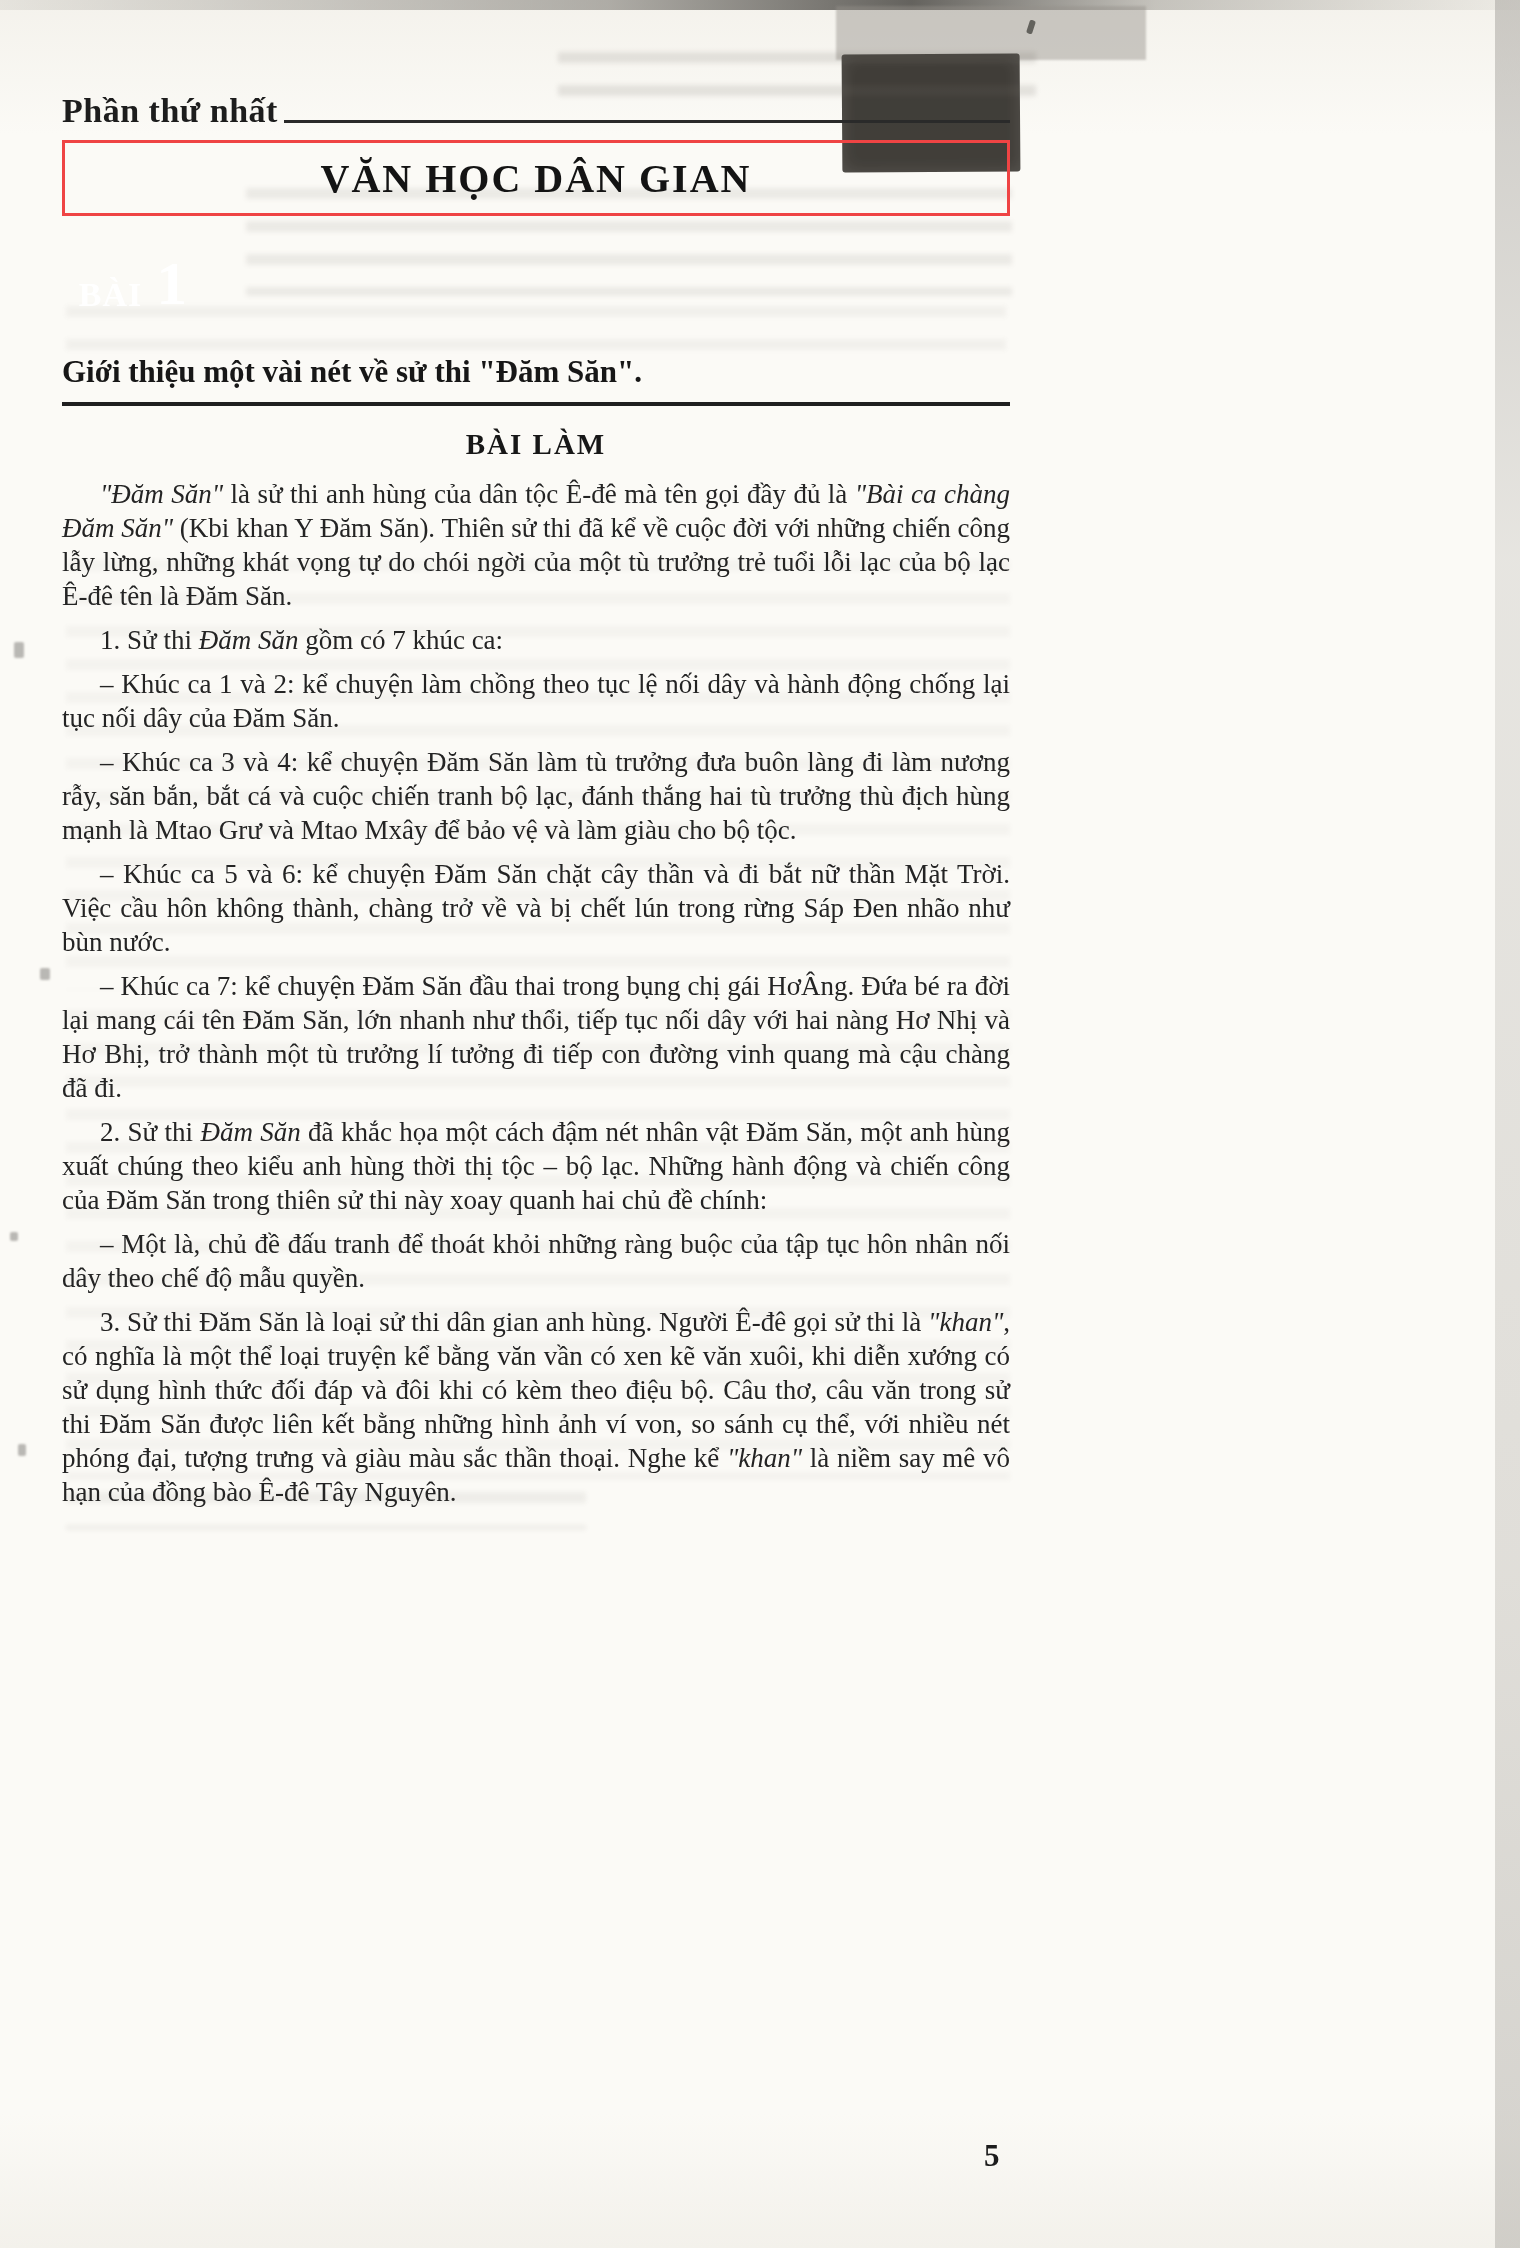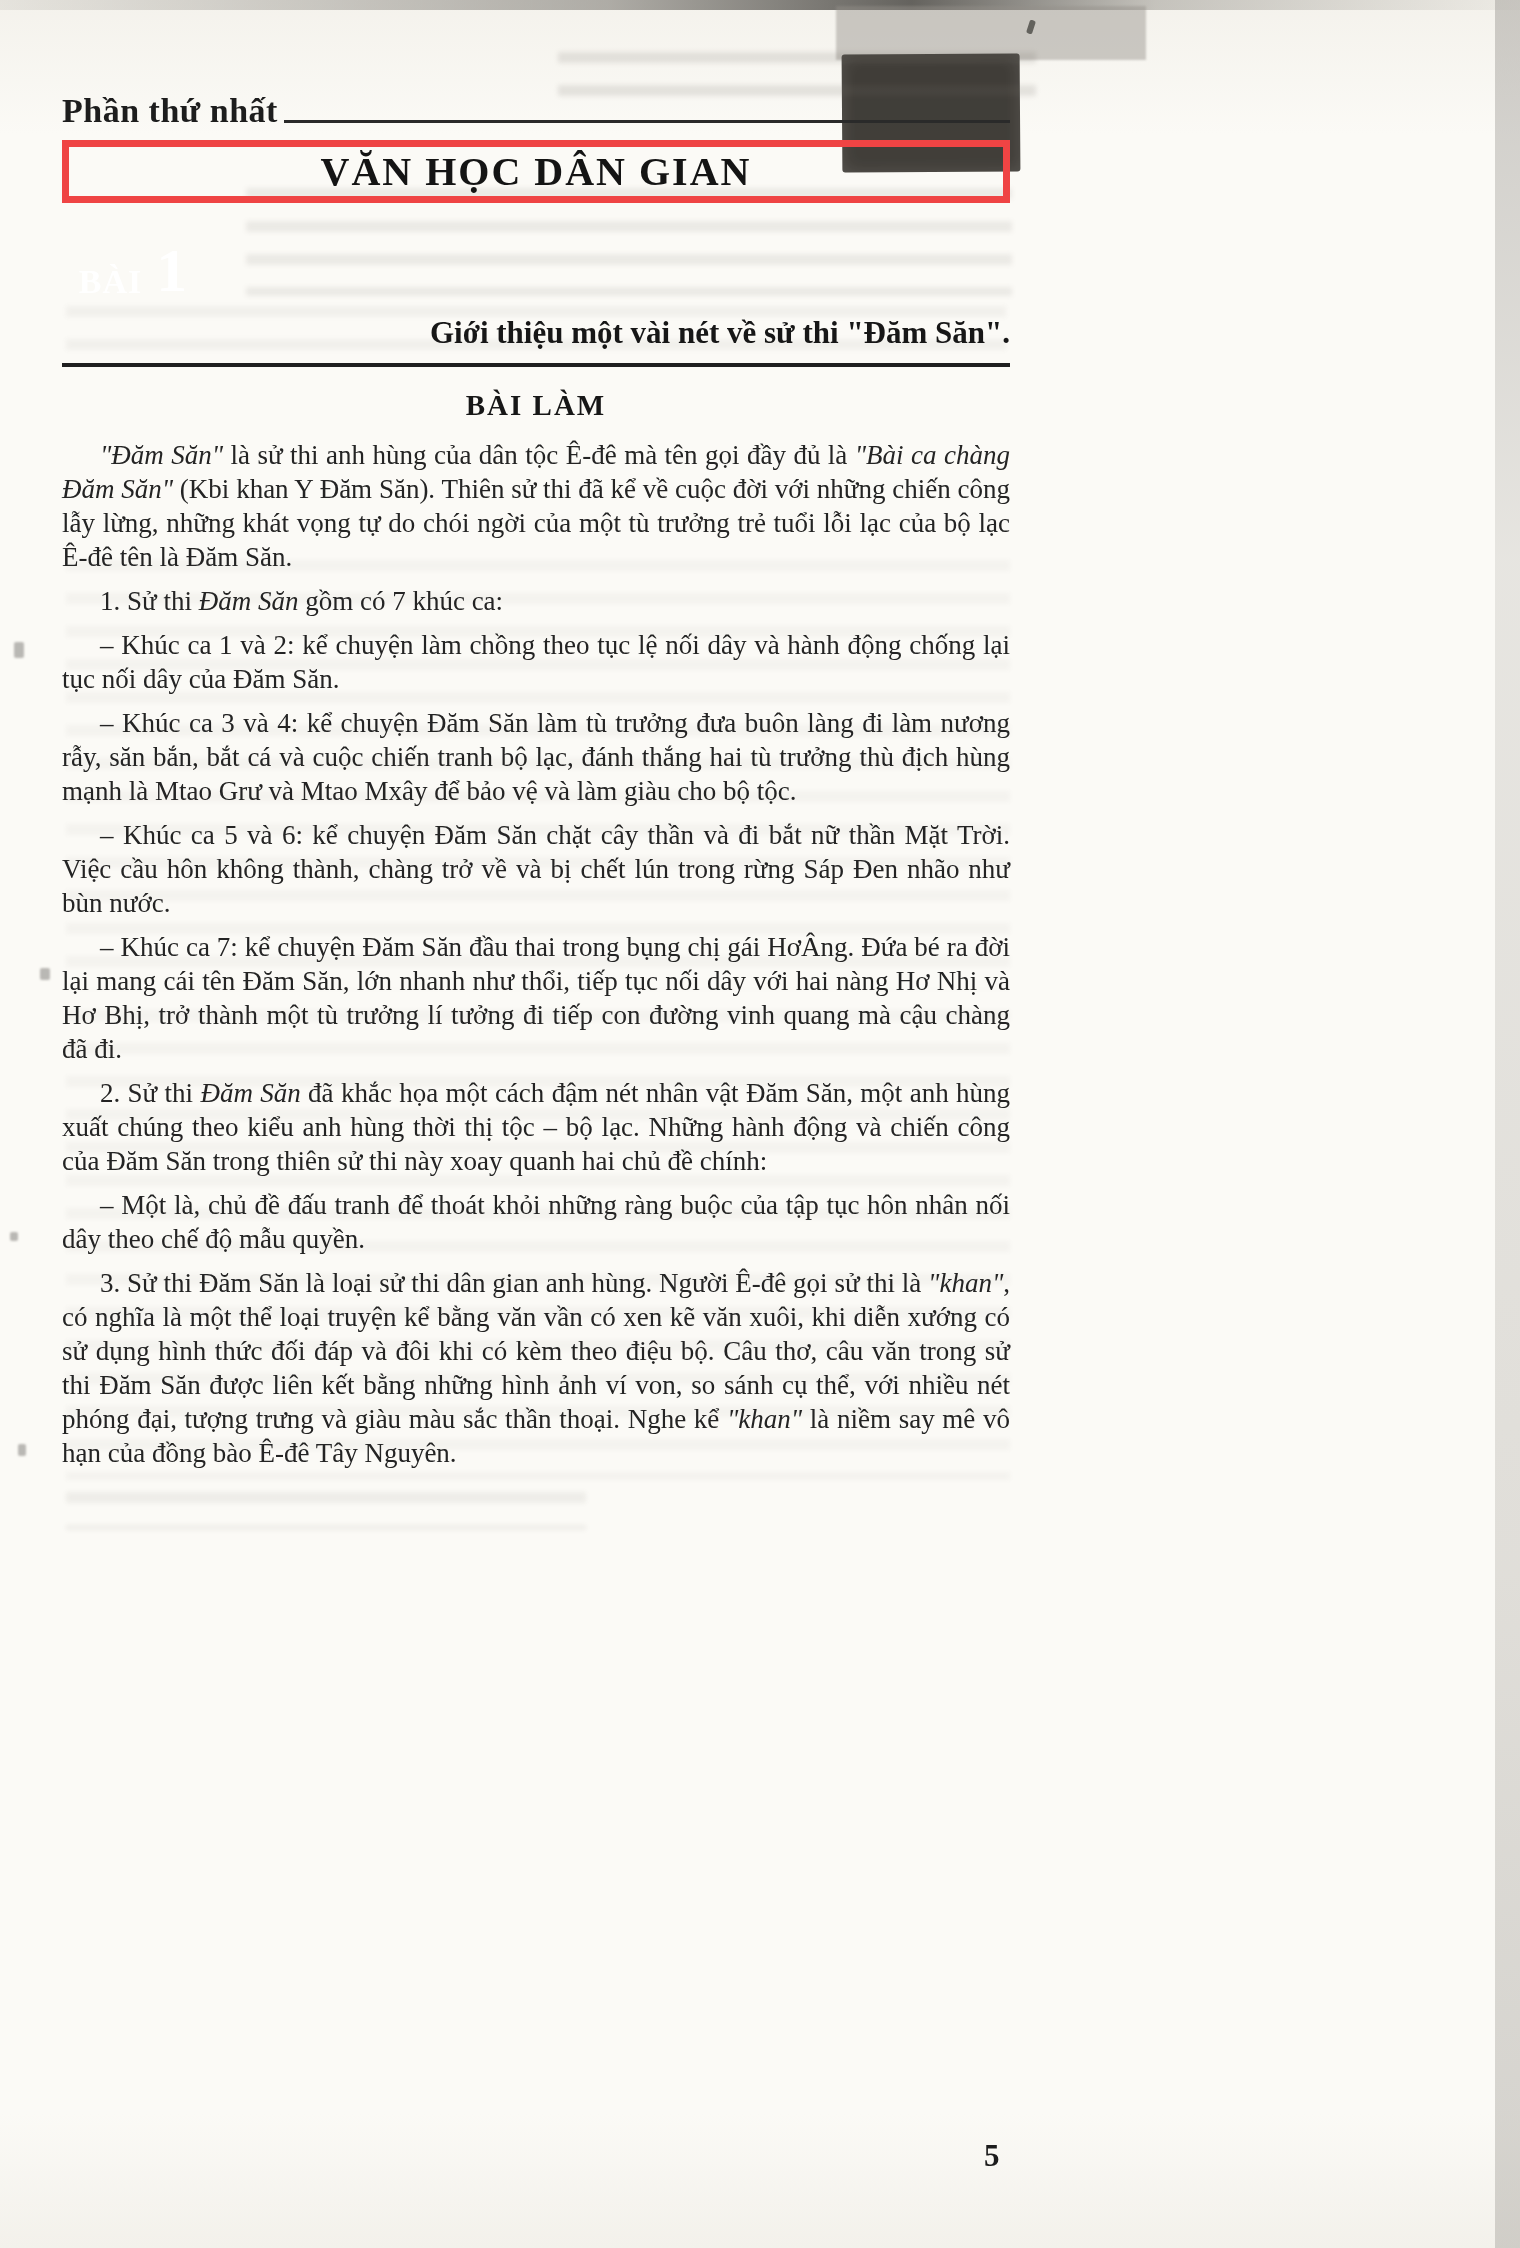--- a/index.html
+++ b/index.html
@@ -39,32 +39,32 @@
   .b5 { left:66px;  top:1010px; width:944px; height:470px; opacity:.085; }
   .b6 { left:66px;  top:1492px; width:520px; height:38px; opacity:.16; }
 
   
   .content { position:absolute; left:62px; top:56px; width:948px; }
 
   .part-row { display:flex; align-items:flex-end; }
   .part-label { font-weight:700; font-size:34px; letter-spacing:.5px; color:#1d1d1d; white-space:nowrap;margin-top:36px; }
   .part-rule { flex:1; border-bottom:3px solid #2a2a2a; margin:0 0 7px 6px; }
 
-  .section-box { margin-top:10px; border:7px solid #ef4444; height:63px;
+  .section-box { margin-top:10px; border:3px solid #ef4444; height:76px;
     display:flex; align-items:center; justify-content:center; }
   .section-title { font-weight:700; font-size:40px; letter-spacing:2px; color:#141414; }
 
   .lesson-box { margin-top:22px; width:142px; height:90px; background:#17161
 4; color:#fff;
     display:flex; align-items:center; justify-content:center; gap:14px;
     box-shadow:inset 0 0 14px rgba(255,255,255,.08); }
   .lesson-word { font-weight:700; font-size:34px; letter-spacing:1px; align-self:flex-end; margin-bottom:14px; }
   .lesson-num { font-weight:700; font-size:62px; line-height:1; }
 
-  .essay-title { text-align:right; font-size:31px; font-weight:700; color:#171717; }
+  .essay-title { margin-top:26px; text-align:left; font-size:31px; font-weight:700; color:#171717; }
   .title-rule { margin-top:12px; border-top:4px solid #1f1f1f; }
   .bai-lam { margin-top:22px; text-align:center; font-weight:700; font-size:29px; letter-spacing:2px; color:#171717; }
 
   .essay-body { margin-top:16px; }
   .para { font-size:27px; line-height:34px; text-align:justify; text-indent:38px; margin-top:10px; color:#242424; }
   .para span[data-run-b] { font-weight:400; }
   .para span[data-run-i] { font-style:italic; }
 
   .page-number { position:absolute; left:984px; top:2138px; font-weight:700; font-size:31px; color:#1c1c1c; }
 </style>

